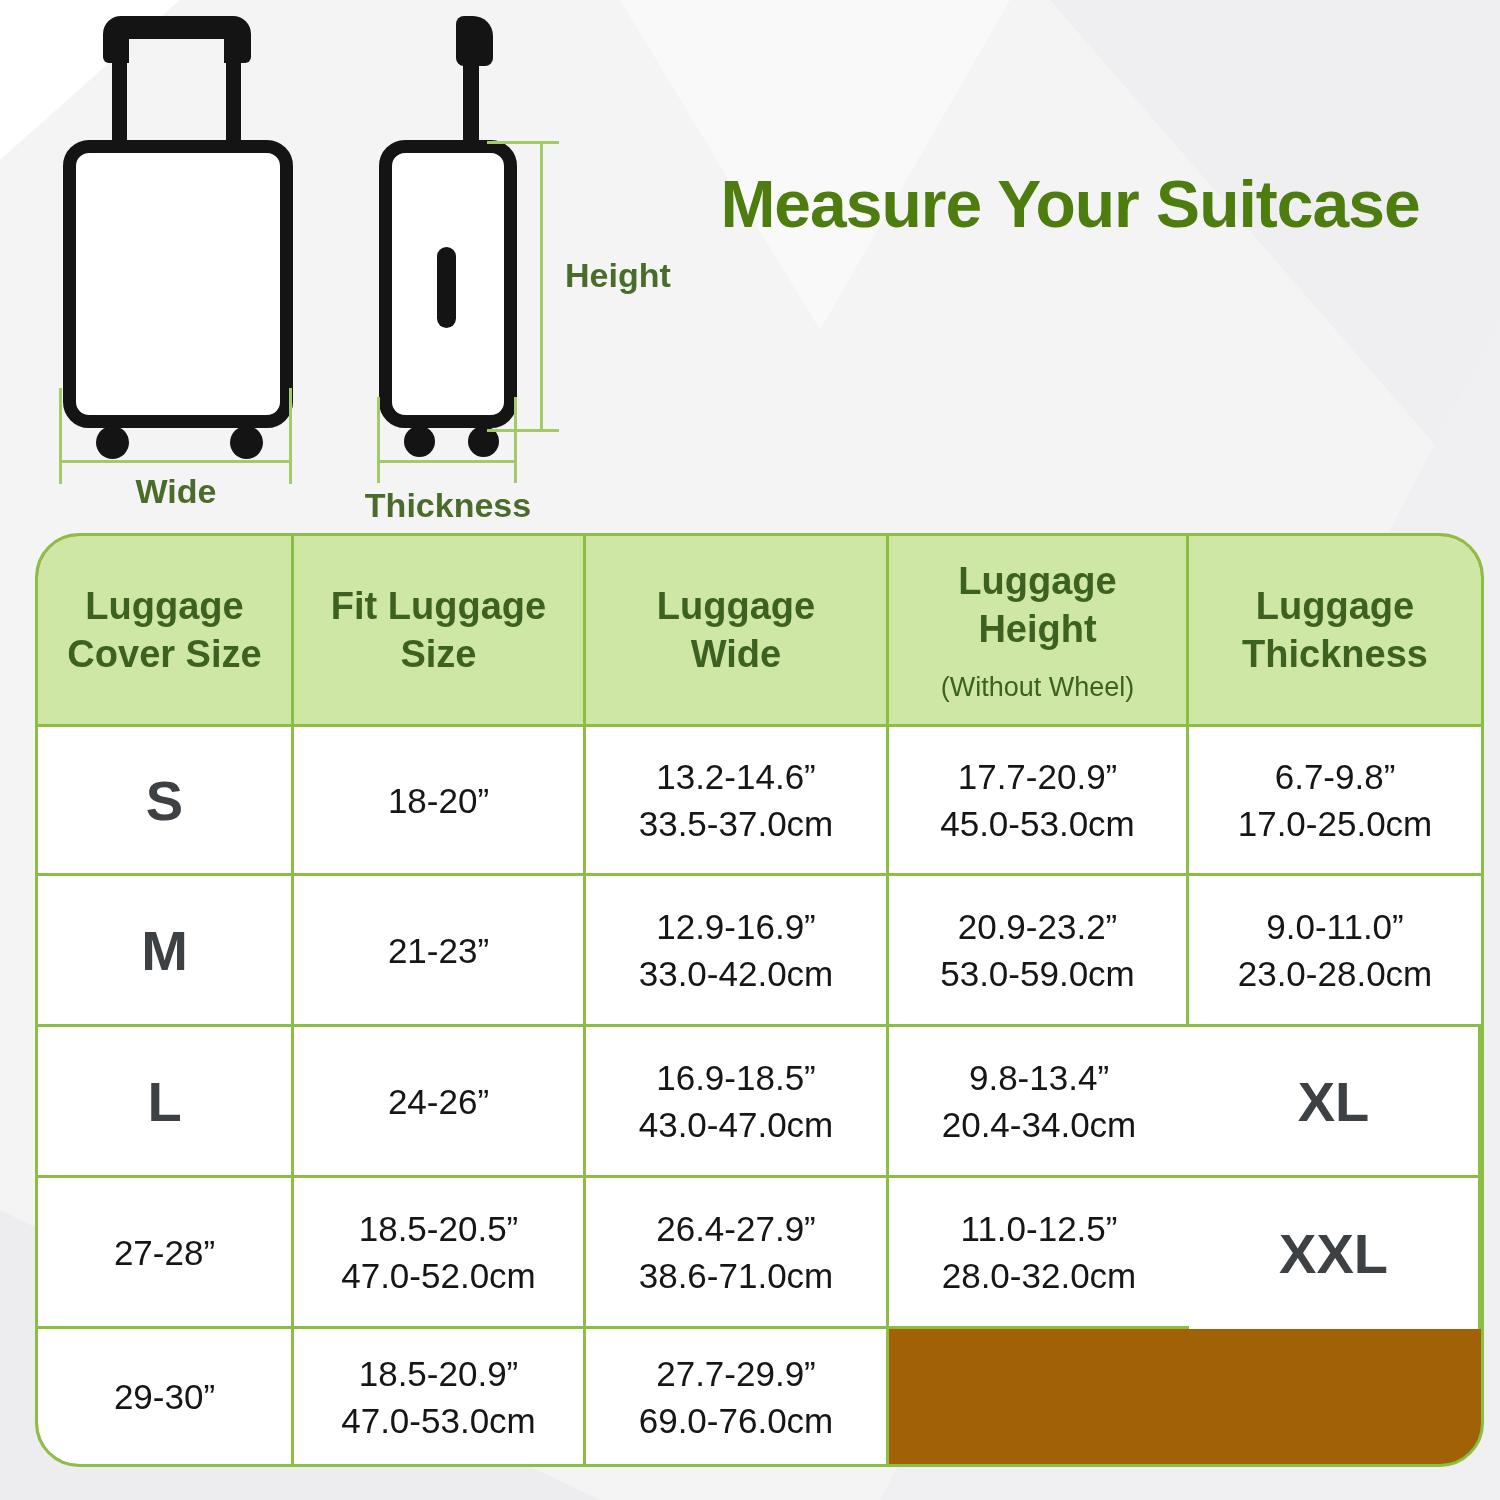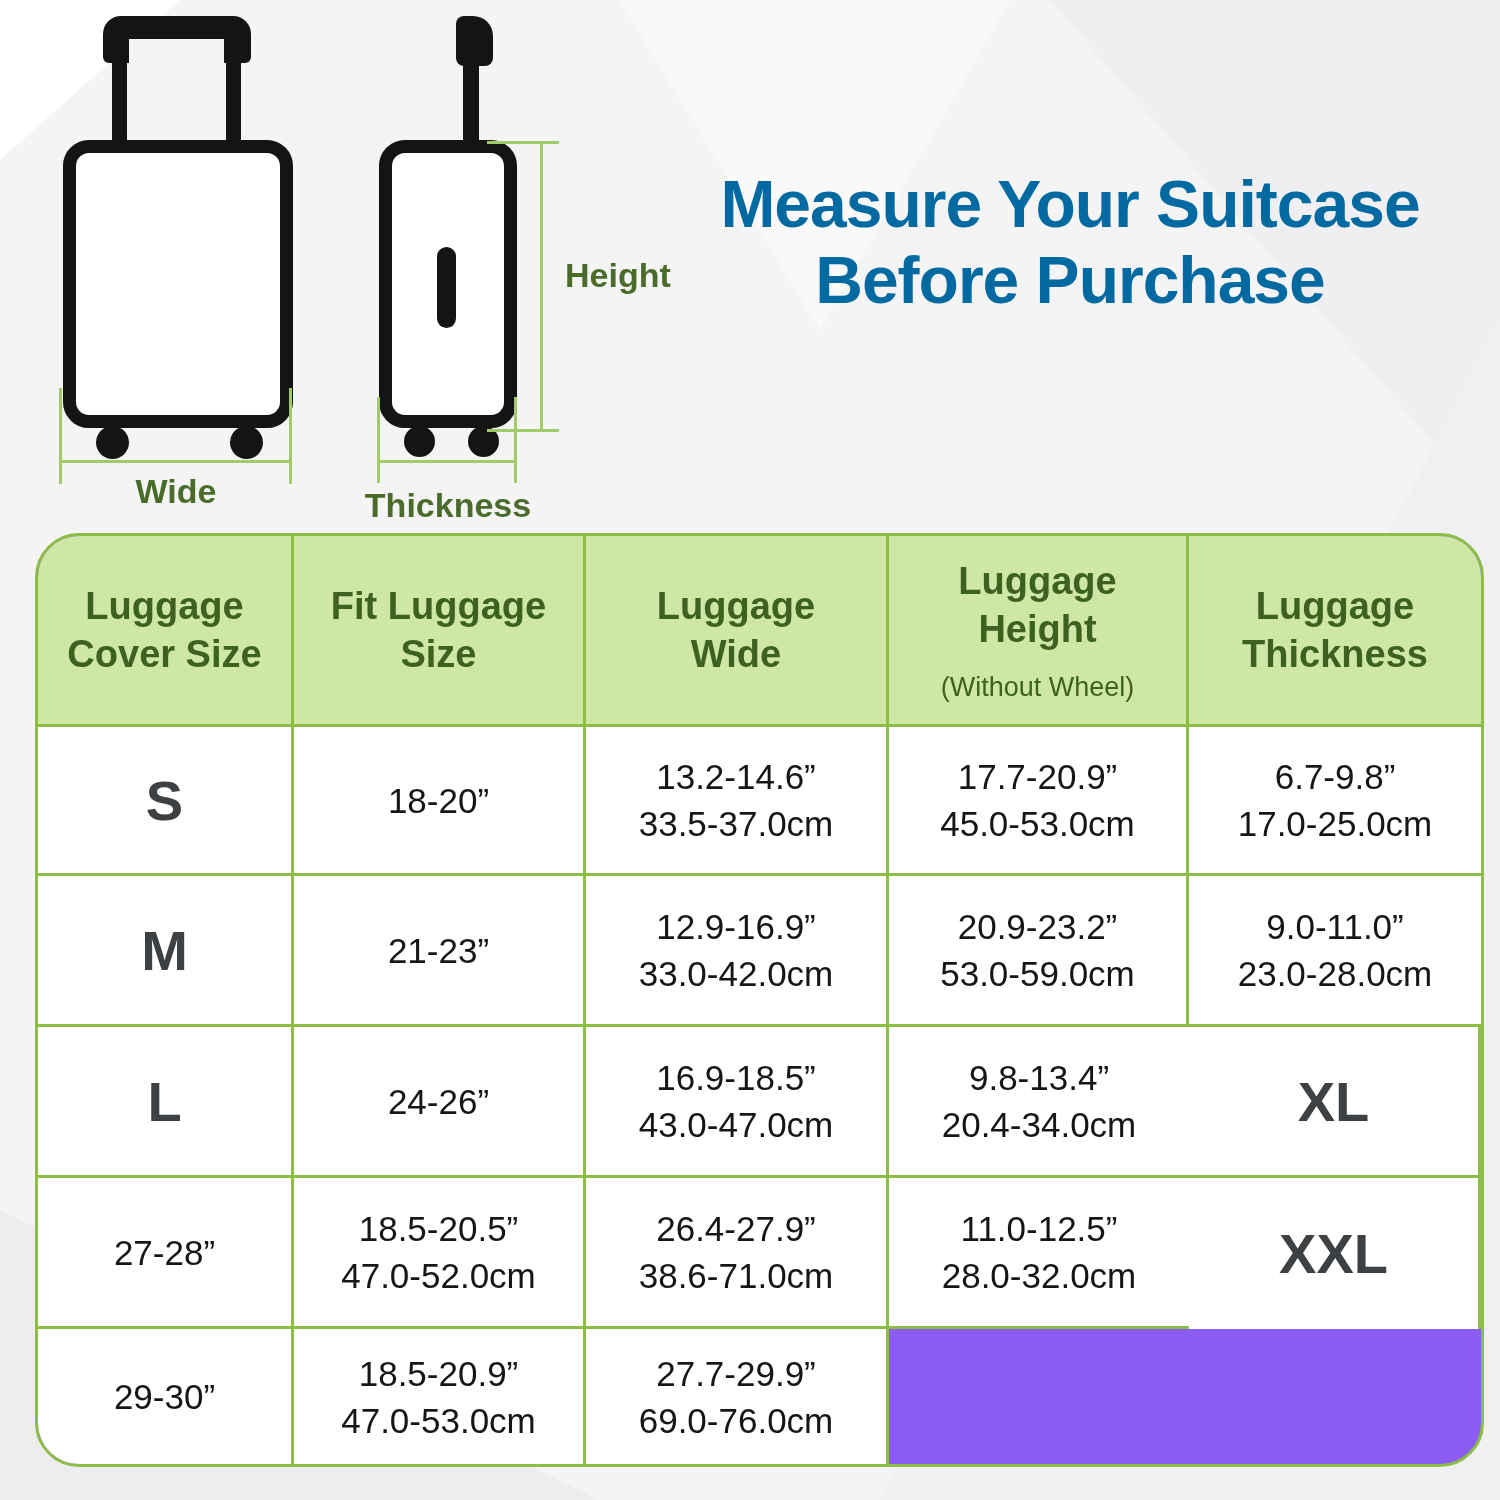--- a/index.html
+++ b/index.html
@@ -2,21 +2,21 @@
 <html><head>
 <meta charset="utf-8">
 <style>
   html,body{margin:0;padding:0;}
   body{font-family:"Liberation Sans","DejaVu Sans",sans-serif;}
   .canvas{position:relative;width:1500px;height:1500px;background:#f4f4f5;overflow:hidden;}
   .bg-svg{position:absolute;left:0;top:0;width:1500px;height:1500px;}
 
   
   .title{position:absolute;left:640px;top:166px;width:860px;text-align:center;
-         color:#0369a1;font-weight:bold;font-size:66px;line-height:76px;letter-spacing:-1px;}
+         color:#4d7c0f;font-weight:bold;font-size:66px;line-height:76px;letter-spacing:-1px;}
 
   
   .abs{position:absolute;}
   .blk{background:#141414;}
   .grn{background:#a3ca69;}
   .fs-bar{left:103px;top:16px;width:148px;height:47px;border-radius:18px 18px 6px 6px;}
   .fs-bar-gap{left:129px;top:39px;width:95px;height:24px;background:#f4f4f5;}
   .fs-post-l{left:112px;top:62px;width:15px;height:82px;}
   .fs-post-r{left:226px;top:62px;width:15px;height:82px;}
   .fs-body{left:63px;top:140px;width:230px;height:288px;border:13px solid #141414;border-radius:26px;background:#fff;box-sizing:border-box;}
@@ -41,21 +41,21 @@
   .h-tick-top{left:487px;top:141px;width:72px;height:3px;}
   .h-tick-bot{left:487px;top:429px;width:72px;height:3px;}
 
   .meas-label{position:absolute;color:#4a6c2b;font-weight:bold;font-size:34px;}
   .wide-label{left:110px;top:472px;width:132px;text-align:center;}
   .thickness-label{left:358px;top:486px;width:180px;text-align:center;}
   .height-label{left:565px;top:256px;}
 
   
   .size-table{position:absolute;left:35px;top:533px;width:1449px;height:934px;
-      border:3px solid #8cbe45;border-radius:44px;overflow:hidden;background:#8b5cf6;box-sizing:border-box;
+      border:3px solid #8cbe45;border-radius:44px;overflow:hidden;background:#a16207;box-sizing:border-box;
       display:grid;grid-template-columns:256px 292px 303px 300px 1fr;
       grid-template-rows:191px 149px 151px 151px 151px 1fr;}
   .cell{border-right:3px solid #8cbe45;border-bottom:3px solid #8cbe45;
         display:flex;flex-direction:column;align-items:center;justify-content:center;
         text-align:center;background:#fff;}
   .cell.last-col{border-right:none;}
   .cell.last-row{border-bottom:none;}
   .cell.header{background:#cee7a4;color:#3c6120;font-weight:bold;font-size:38px;line-height:48px;}
   .cell.header .note{font-size:27px;font-weight:normal;line-height:32px;margin-top:18px;}
   .cell.letter{font-size:56px;font-weight:bold;color:#3e4144;}
@@ -101,21 +101,20 @@
     <div class="abs grn h-tick-top"></div>
     <div class="abs grn h-tick-bot"></div>
 
     <div class="meas-label wide-label">Wide</div>
     <div class="meas-label thickness-label">Thickness</div>
     <div class="meas-label height-label">Height</div>
   </div>
 
   <div class="title">
     <div>Measure Your Suitcase</div>
-    <div>Before Purchase</div>
   </div>
 
   <div class="size-table">
       <div class="cell header">
         <div>Luggage</div>
         <div>Cover Size</div>
       </div>
       <div class="cell header">
         <div>Fit Luggage</div>
         <div>Size</div>

